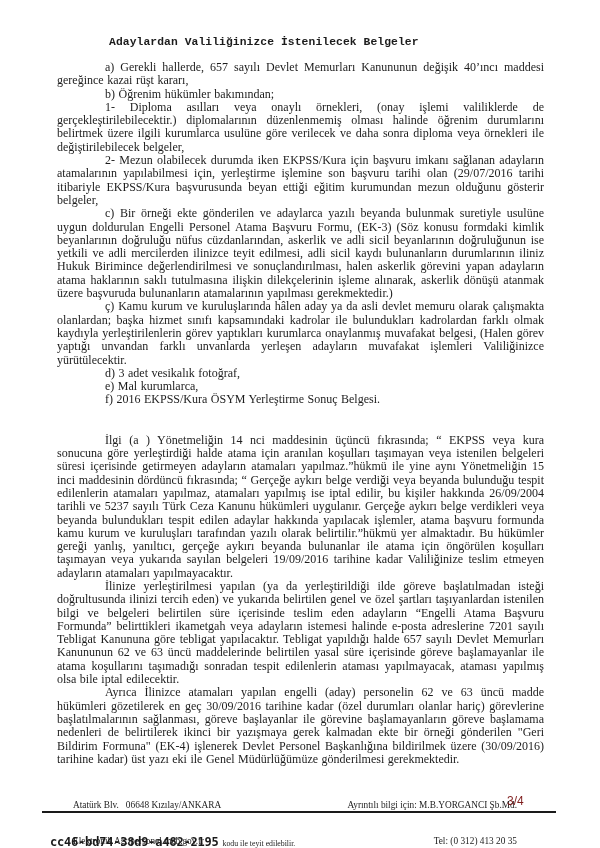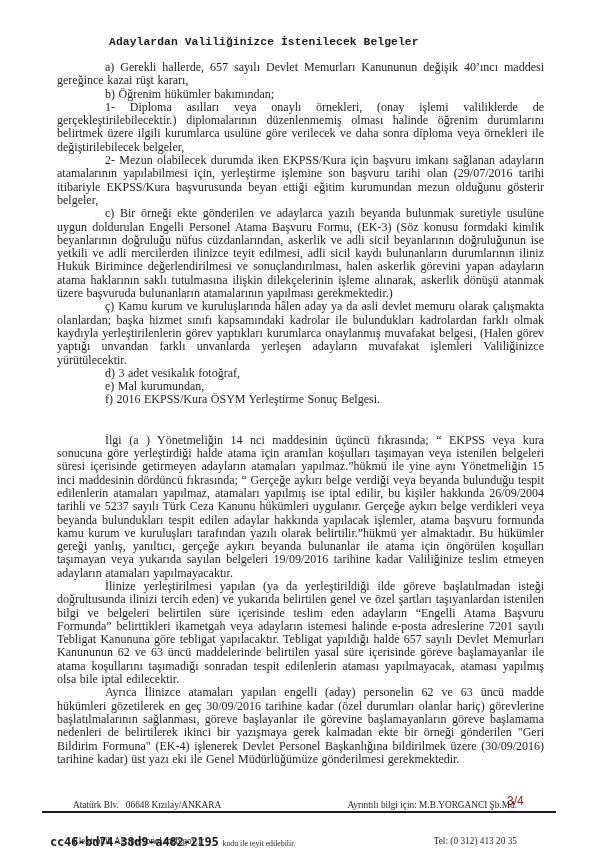--- a/index.html
+++ b/index.html
@@ -60,21 +60,21 @@
   <div class="doc-body">
     <h1 class="heading">Adaylardan Valiliğinizce İstenilecek Belgeler</h1>
     <div id="paragraphs">
         <p class="para"><span>a) Gerekli hallerde, 657 sayılı Devlet Memurları Kanununun değişik 40’ıncı maddesi gereğince kazai rüşt kararı,</span></p>
         <p class="para"><span>b) Öğrenim hükümler bakımından;</span></p>
         <p class="para"><span>1- Diploma asılları veya onaylı örnekleri, (onay işlemi valiliklerde de gerçekleştirilebilecektir.) diplomalarının düzenlenmemiş olması halinde öğrenim durumlarını belirtmek üzere ilgili kurumlarca usulüne göre verilecek ve daha sonra diploma veya örnekleri ile değiştirilebilecek belgeler,</span></p>
         <p class="para"><span>2- Mezun olabilecek durumda iken EKPSS/Kura için başvuru imkanı sağlanan adayların atamalarının yapılabilmesi için, yerleştirme işlemine son başvuru tarihi olan </span><span class="bold">(29/07/2016</span><span> tarihi itibariyle EKPSS/Kura başvurusunda beyan ettiği eğitim kurumundan mezun olduğunu gösterir belgeler,</span></p>
         <p class="para"><span>c) Bir örneği ekte gönderilen ve adaylarca yazılı beyanda bulunmak suretiyle usulüne uygun doldurulan Engelli Personel Atama Başvuru Formu, </span><span class="bold">(EK-3)</span><span> (Söz konusu formdaki kimlik beyanlarının doğruluğu nüfus cüzdanlarından, askerlik ve adli sicil beyanlarının doğruluğunun ise yetkili ve adli mercilerden ilinizce teyit edilmesi, adli sicil kaydı bulunanların durumlarının </span><span class="bold">iliniz Hukuk Birimince değerlendirilmesi</span><span> ve sonuçlandırılması, halen askerlik görevini yapan adayların atama haklarının saklı tutulmasına ilişkin dilekçelerinin işleme alınarak, askerlik dönüşü atanmak üzere başvuruda bulunanların atamalarının yapılması gerekmektedir.)</span></p>
         <p class="para"><span>ç) Kamu kurum ve kuruluşlarında hâlen aday ya da asli devlet memuru olarak çalışmakta olanlardan; başka hizmet sınıfı kapsamındaki kadrolar ile bulundukları kadrolardan farklı olmak kaydıyla yerleştirilenlerin görev yaptıkları kurumlarca onaylanmış muvafakat belgesi, (Halen görev yaptığı unvandan farklı unvanlarda yerleşen adayların muvafakat işlemleri Valiliğinizce yürütülecektir.</span></p>
         <p class="para"><span>d) 3 adet vesikalık fotoğraf,</span></p>
-        <p class="para"><span>e) Mal kurumundan,</span></p>
+        <p class="para"><span>e) Mal kurumlarca,</span></p>
         <p class="para"><span>f) 2016 EKPSS/Kura ÖSYM Yerleştirme Sonuç Belgesi.</span></p>
         <p class="para gap"><span>İlgi (a ) Yönetmeliğin 14 nci maddesinin üçüncü fıkrasında; “ EKPSS veya kura sonucuna göre yerleştirdiği halde atama için aranılan koşulları taşımayan veya istenilen belgeleri süresi içerisinde getirmeyen adayların atamaları yapılmaz.”hükmü ile yine aynı Yönetmeliğin 15 inci maddesinin dördüncü fıkrasında; “ Gerçeğe aykırı belge verdiği veya beyanda bulunduğu tespit edilenlerin atamaları yapılmaz, atamaları yapılmış ise iptal edilir, bu kişiler hakkında 26/09/2004 tarihli ve 5237 sayılı Türk Ceza Kanunu hükümleri uygulanır. Gerçeğe aykırı belge verdikleri veya beyanda bulundukları tespit edilen adaylar hakkında yapılacak işlemler, atama başvuru formunda kamu kurum ve kuruluşları tarafından yazılı olarak belirtilir.”hükmü yer almaktadır. Bu hükümler gereği yanlış, yanıltıcı, gerçeğe aykırı beyanda bulunanlar ile atama için öngörülen koşulları taşımayan veya yukarıda sayılan belgeleri </span><span class="bold">19/09/2016</span><span> tarihine kadar Valiliğinize teslim etmeyen adayların atamaları yapılmayacaktır.</span></p>
         <p class="para"><span>İlinize yerleştirilmesi yapılan (ya da yerleştirildiği ilde göreve başlatılmadan isteği doğrultusunda ilinizi tercih eden) ve yukarıda belirtilen genel ve özel şartları taşıyanlardan istenilen bilgi ve belgeleri belirtilen süre içerisinde teslim eden adayların “Engelli Atama Başvuru Formunda” belirttikleri ikametgah veya adayların istemesi halinde e-posta adreslerine 7201 sayılı Tebligat Kanununa göre tebligat yapılacaktır. Tebligat yapıldığı halde 657 sayılı Devlet Memurları Kanununun 62 ve 63 üncü maddelerinde belirtilen yasal süre içerisinde göreve başlamayanlar ile atama koşullarını taşımadığı sonradan tespit edilenlerin ataması yapılmayacak, ataması yapılmış olsa bile iptal edilecektir.</span></p>
         <p class="para"><span>Ayrıca İlinizce atamaları yapılan engelli (aday) personelin 62 ve 63 üncü madde hükümleri gözetilerek </span><span class="bold">en geç 30/09/2016</span><span> tarihine kadar </span><span class="bold">(özel durumları olanlar hariç)</span><span> görevlerine başlatılmalarının sağlanması, göreve başlayanlar ile görevine başlamayanların göreve başlamama nedenleri de belirtilerek ikinci bir yazışmaya gerek kalmadan ekte bir örneği gönderilen "Geri Bildirim Formuna" </span><span class="bold">(EK-4)</span><span> işlenerek Devlet Personel Başkanlığına bildirilmek üzere </span><span class="bold">(30/09/2016)</span><span> tarihine kadar) üst yazı eki ile Genel Müdürlüğümüze gönderilmesi gerekmektedir.</span></p>
       </div>
   </div>
 
   <div class="footer-left">
     <div>Atatürk Blv.   06648 Kızılay/ANKARA</div>
     <div>Elektronik Ağ: personel.meb.gov.tr</div>

